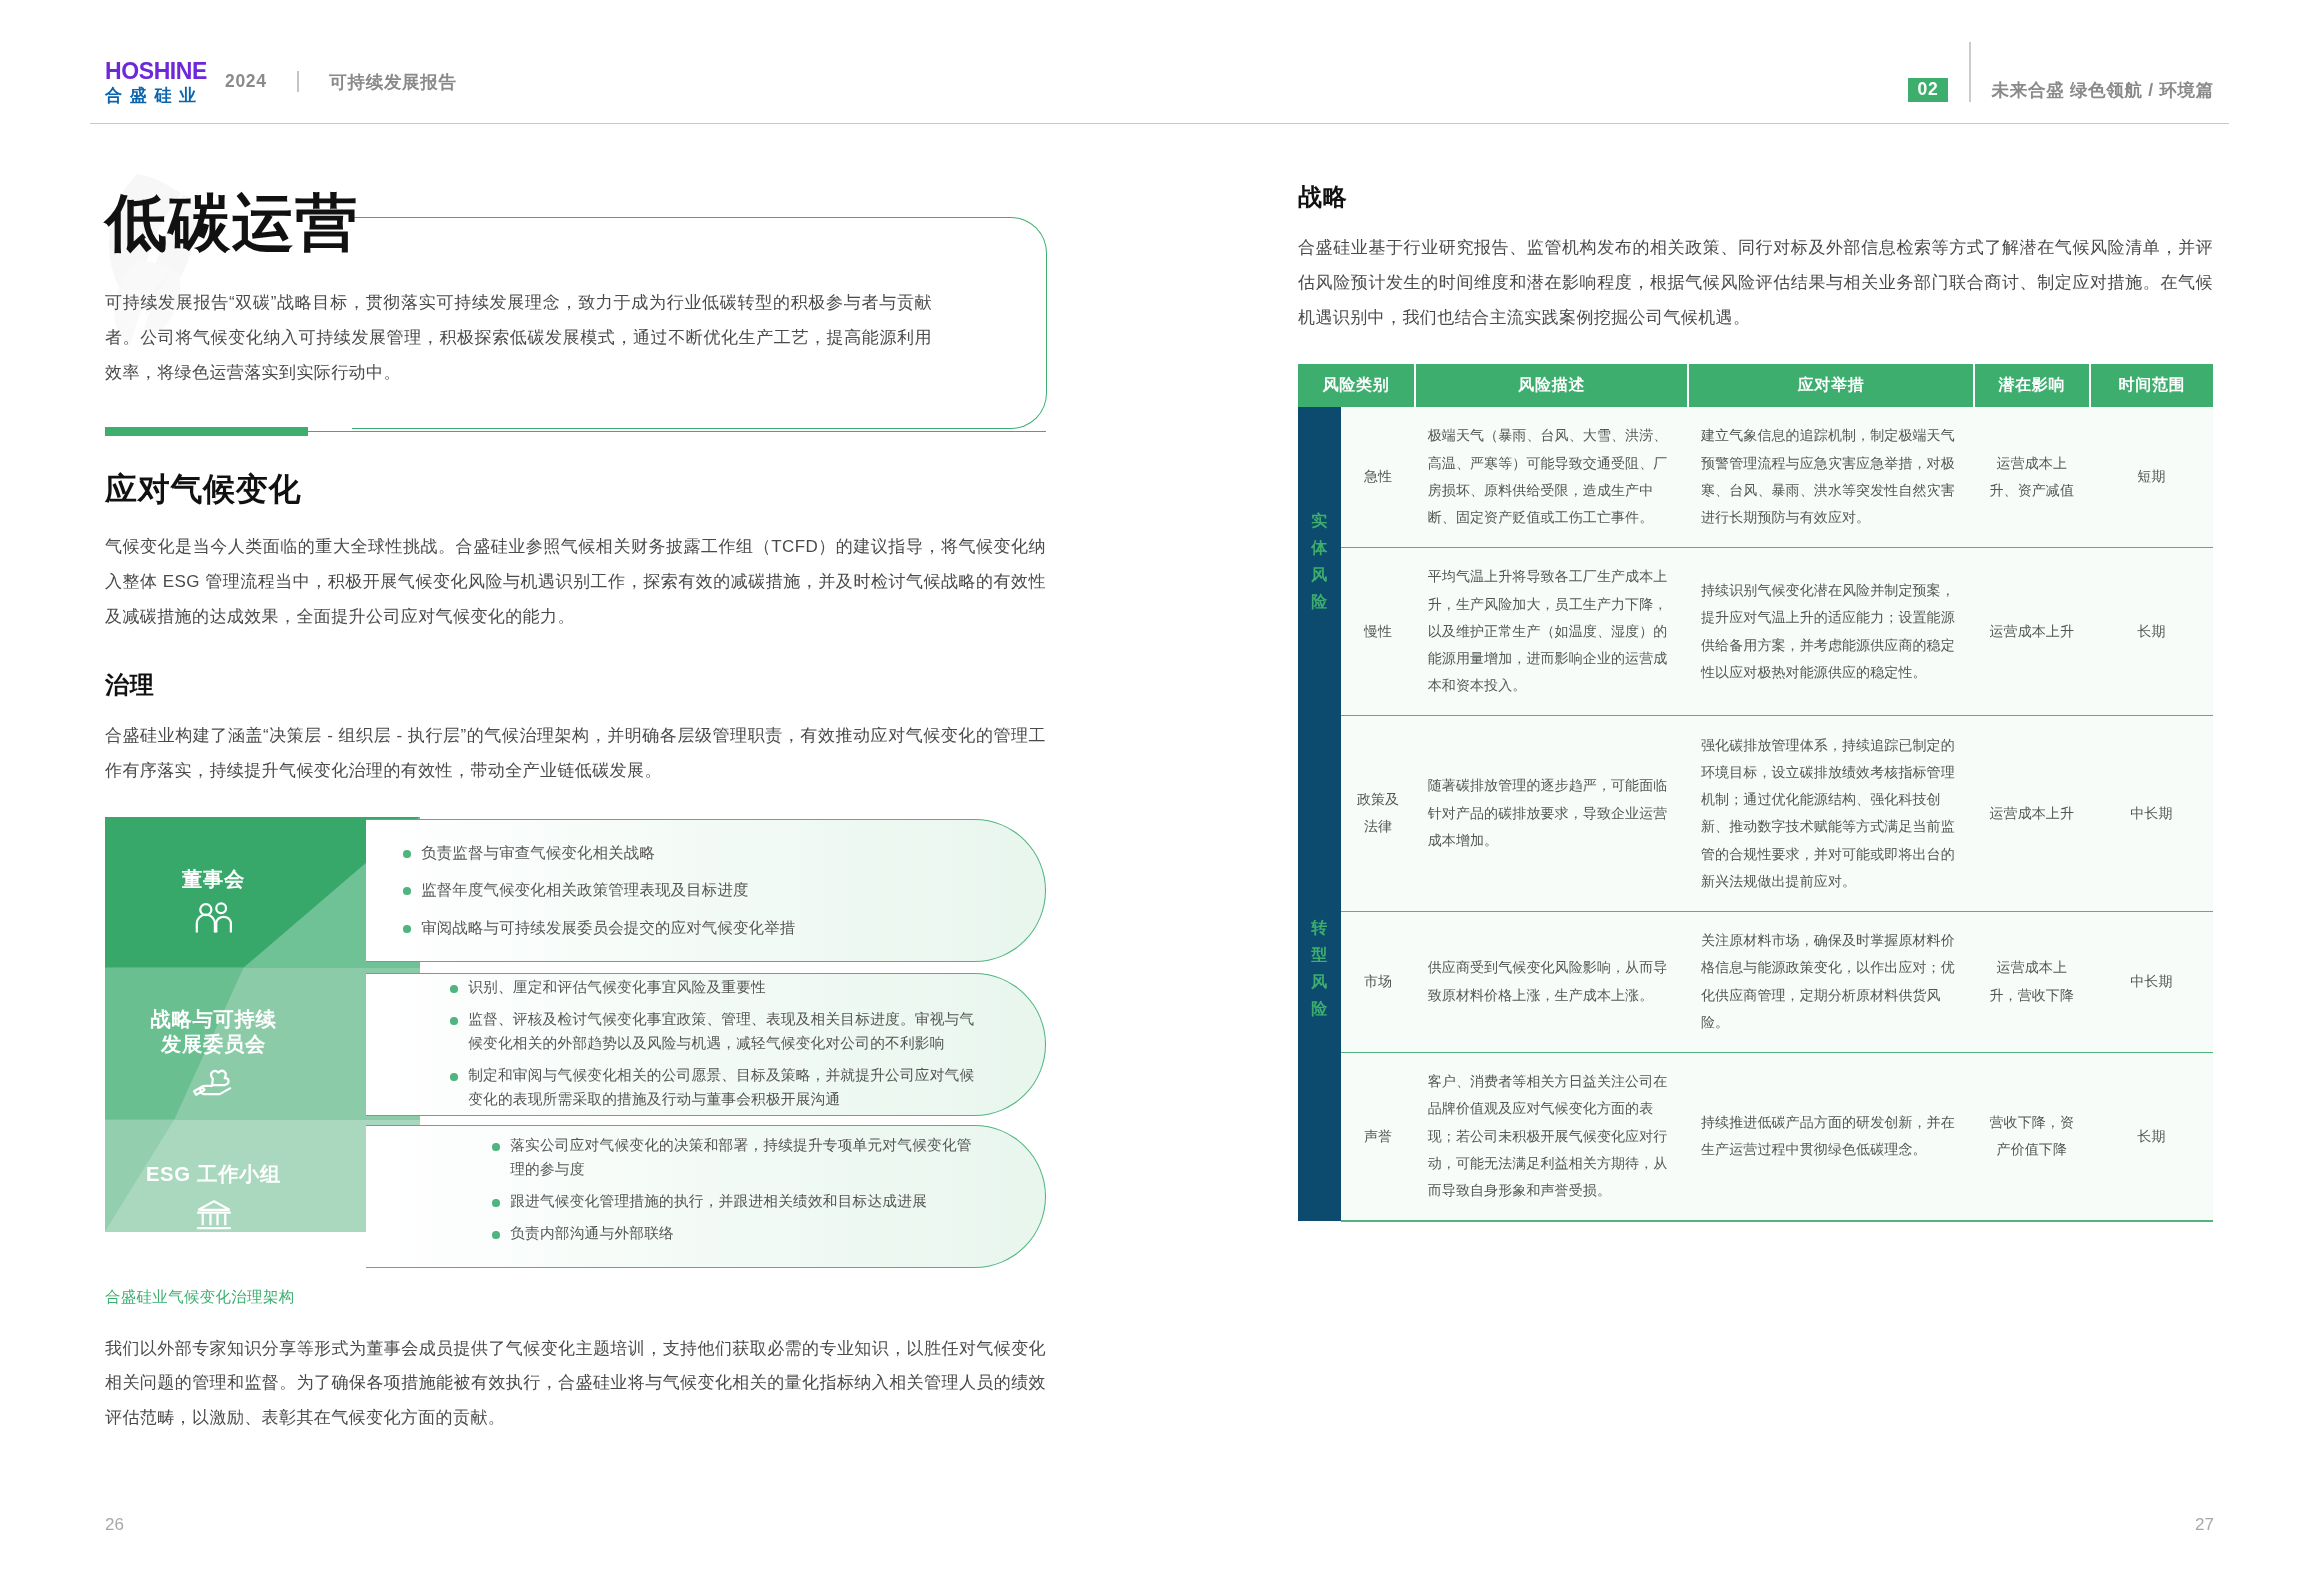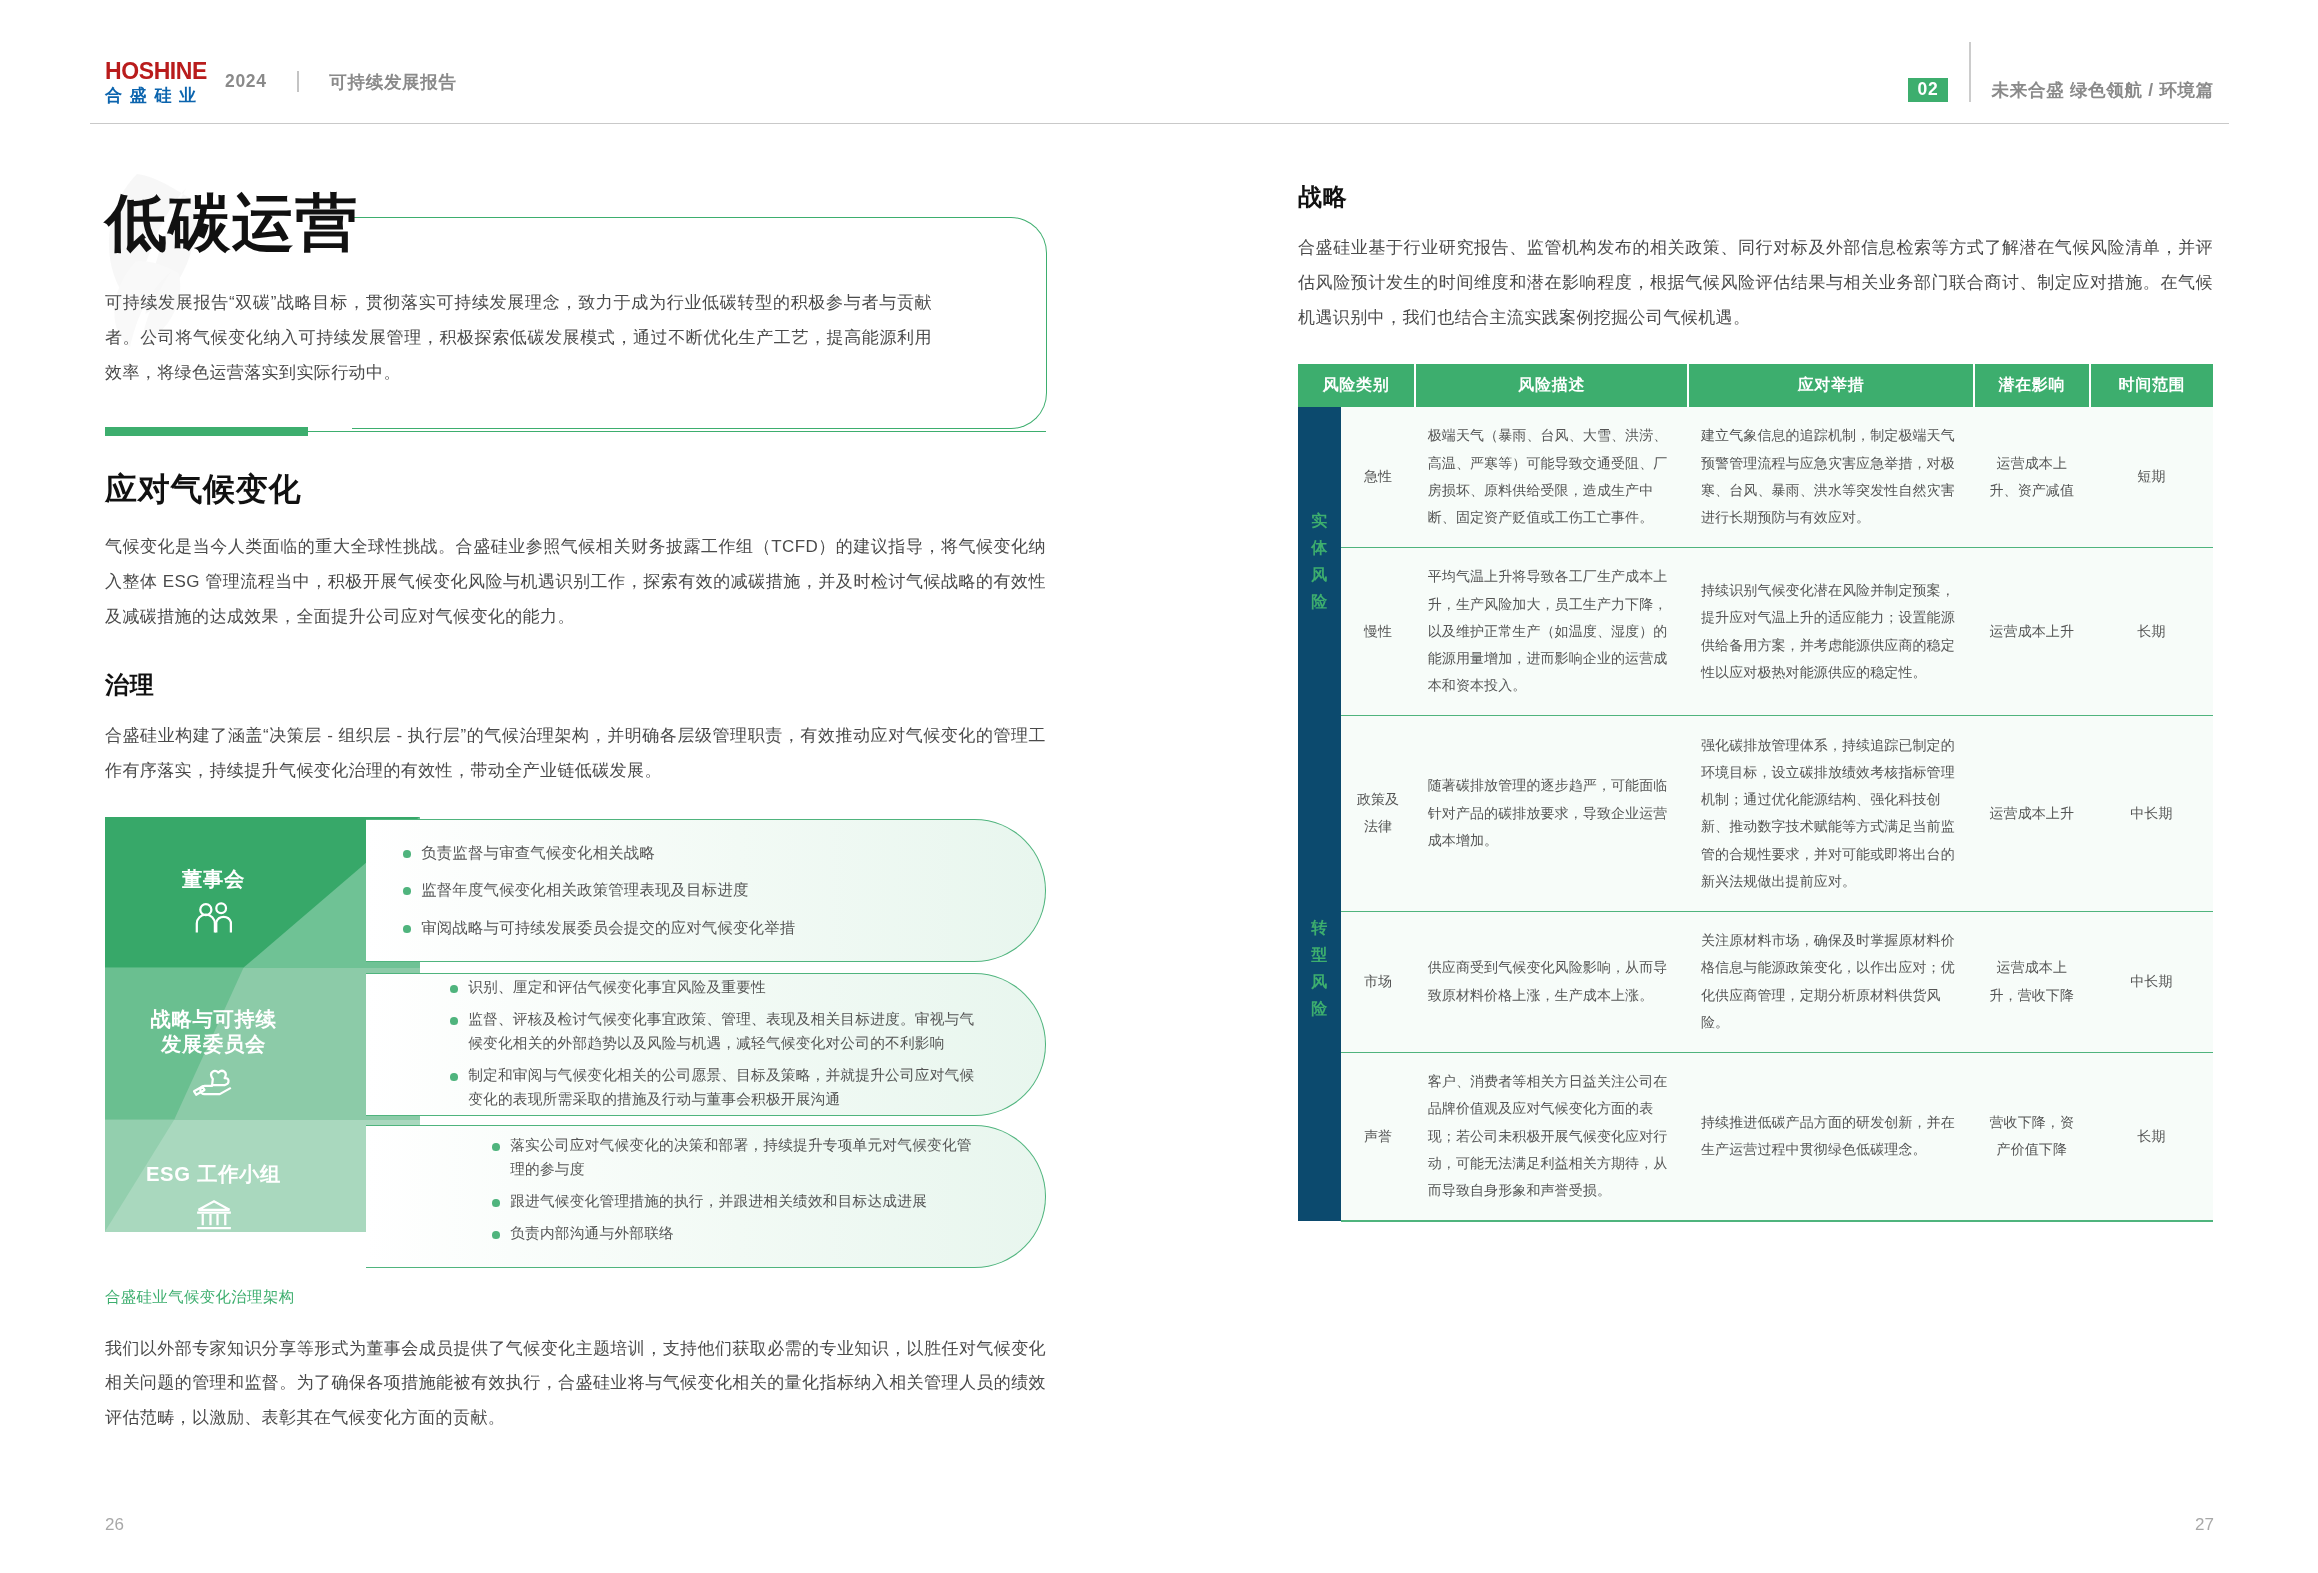--- a/index.html
+++ b/index.html
@@ -7,21 +7,21 @@
   .page{
     position:relative;width:2319px;height:1574px;background:#ffffff;
     overflow:hidden;
   }
 
   
   .hdr{position:absolute;left:0;top:0;width:100%;height:137px;}
   .hdr-rule{position:absolute;left:90px;right:90px;top:123px;height:1.4px;background:#c9c9c9;}
   .hdr-left{position:absolute;left:105px;top:60px;display:flex;align-items:center;gap:18px;}
   .logo{display:flex;flex-direction:column;line-height:1;}
-  .logo-en{font-size:23px;font-weight:bold;color:#b91c1c;letter-spacing:-0.4px;
+  .logo-en{font-size:23px;font-weight:bold;color:#6d28d9;letter-spacing:-0.4px;
            font-family:"Liberation Sans",sans-serif;}
   .logo-cn{font-size:17px;font-weight:bold;color:#0B64AE;letter-spacing:7.7px;margin-top:3.5px;}
   .hdr-year{font-size:17.5px;font-weight:bold;color:#8a8a8a;letter-spacing:0.7px;}
   .hdr-sep{width:1.4px;height:21px;background:#c4c4c4;margin:0 12.6px;}
   .hdr-sub{font-size:17.5px;font-weight:bold;color:#8a8a8a;letter-spacing:0.7px;}
 
   .hdr-right{position:absolute;right:105px;top:60px;display:flex;align-items:center;}
   .chap-badge{background:#3DAE6E;color:#fff;font-size:17.5px;font-weight:bold;
               padding:3.5px 9.8px;letter-spacing:0.7px;line-height:1;}
   .hdr-vline{width:1.4px;height:60px;background:#cccccc;margin:0 21px;

